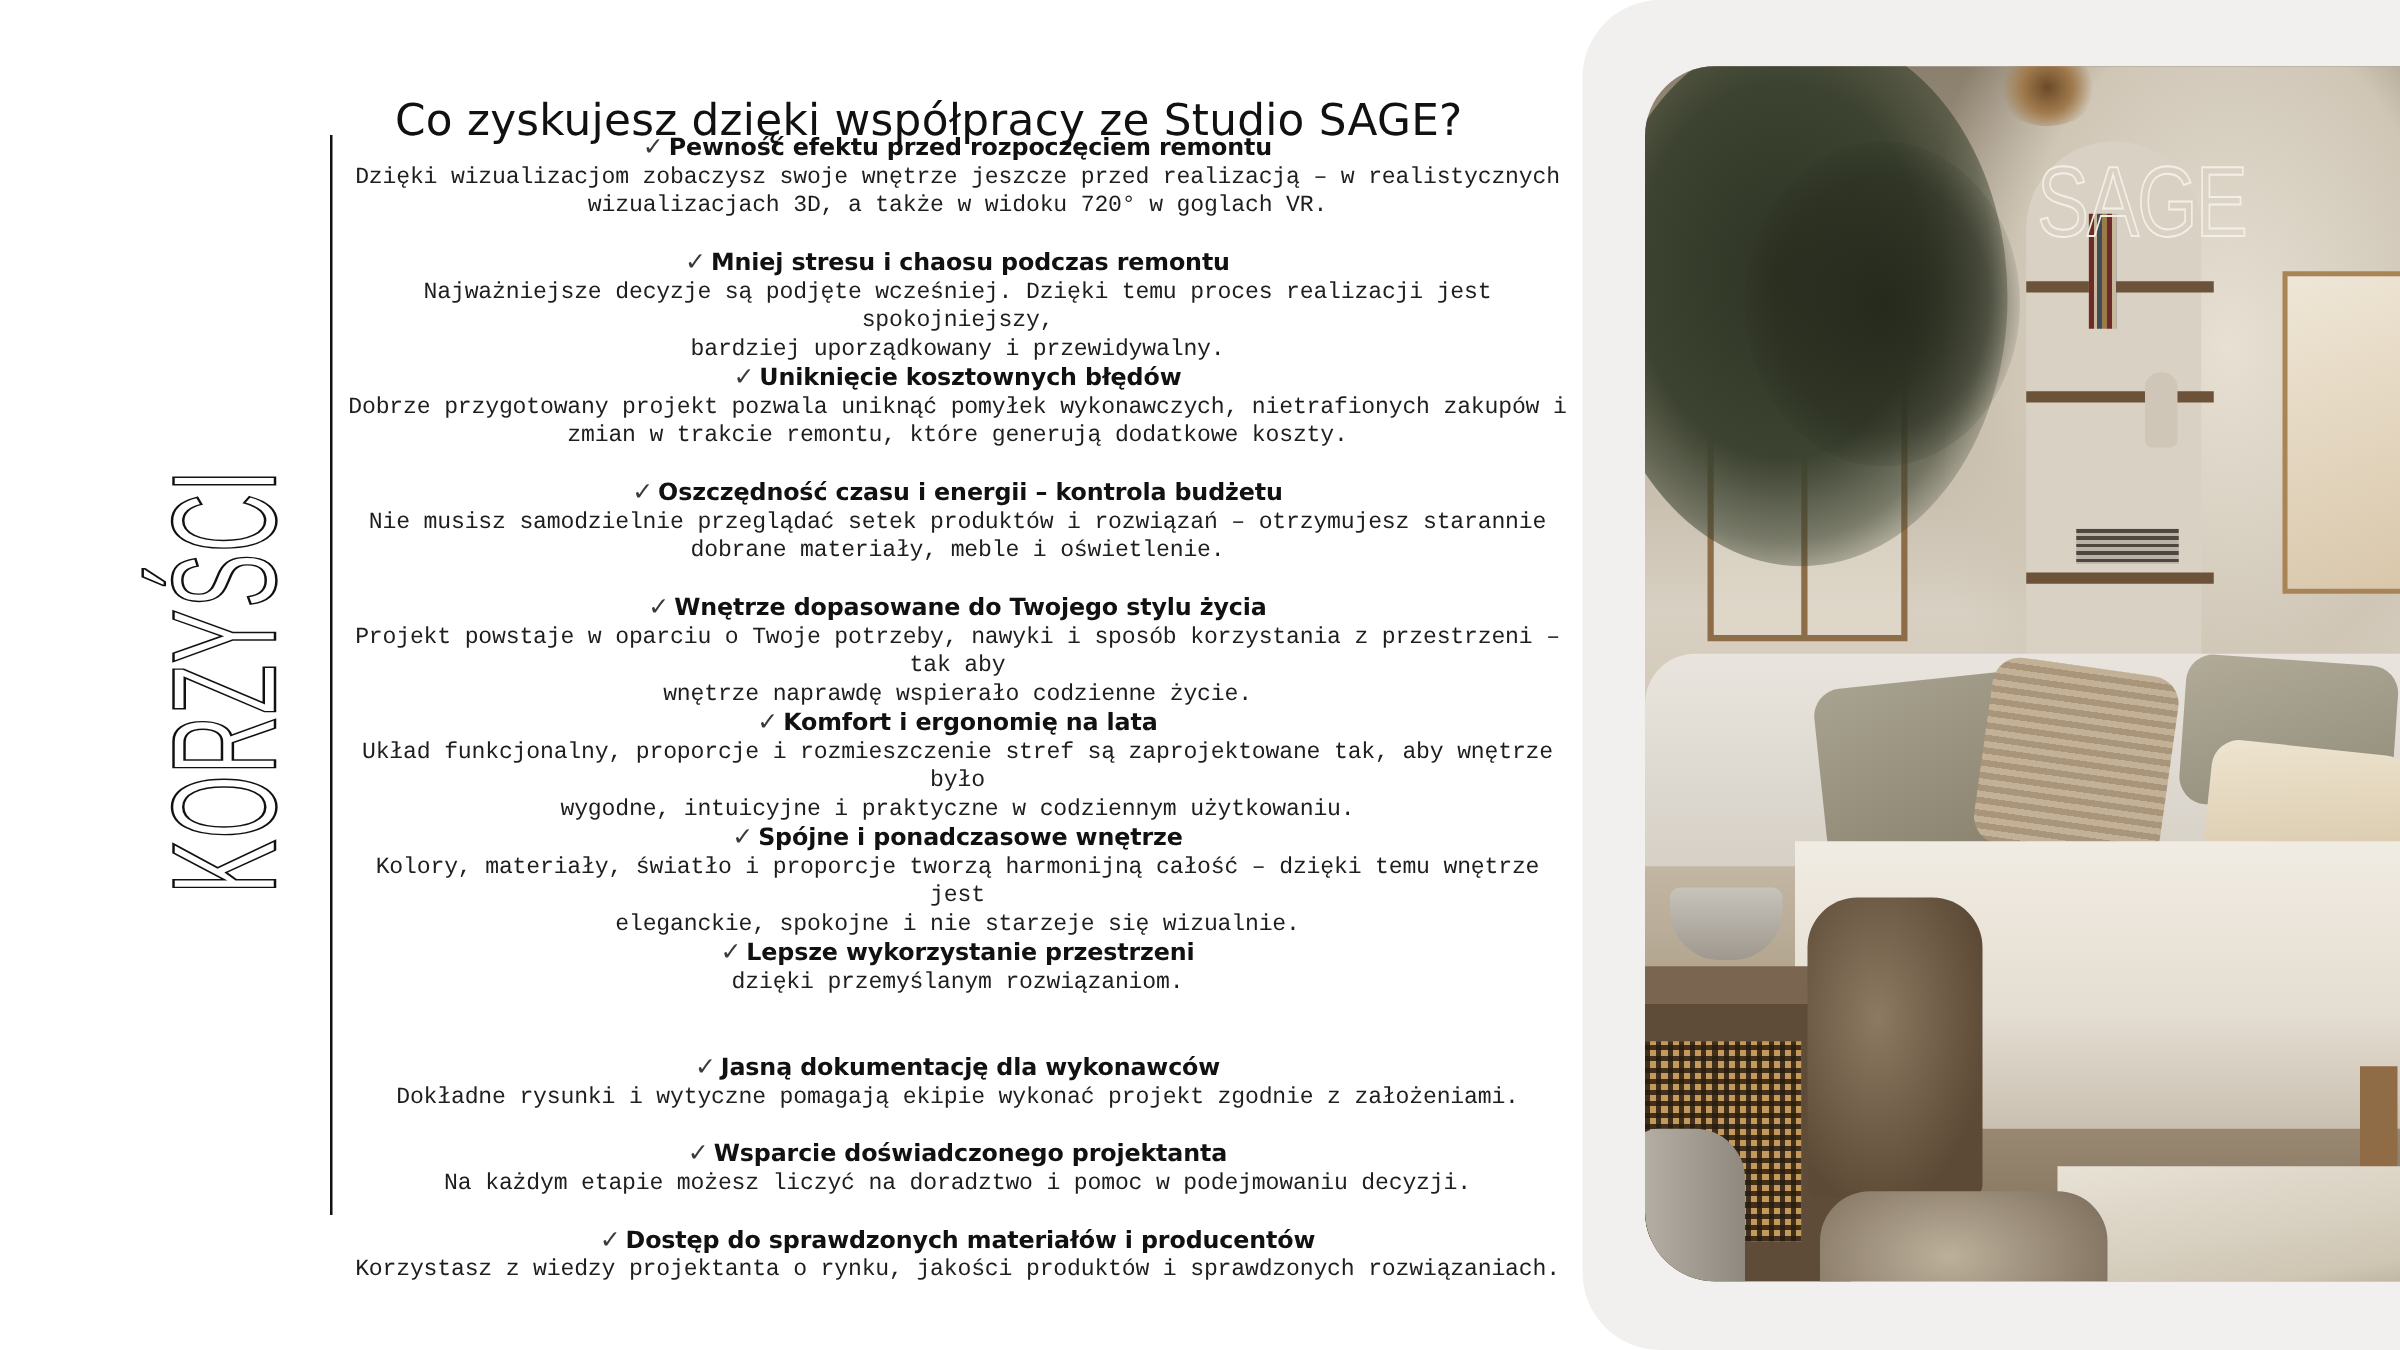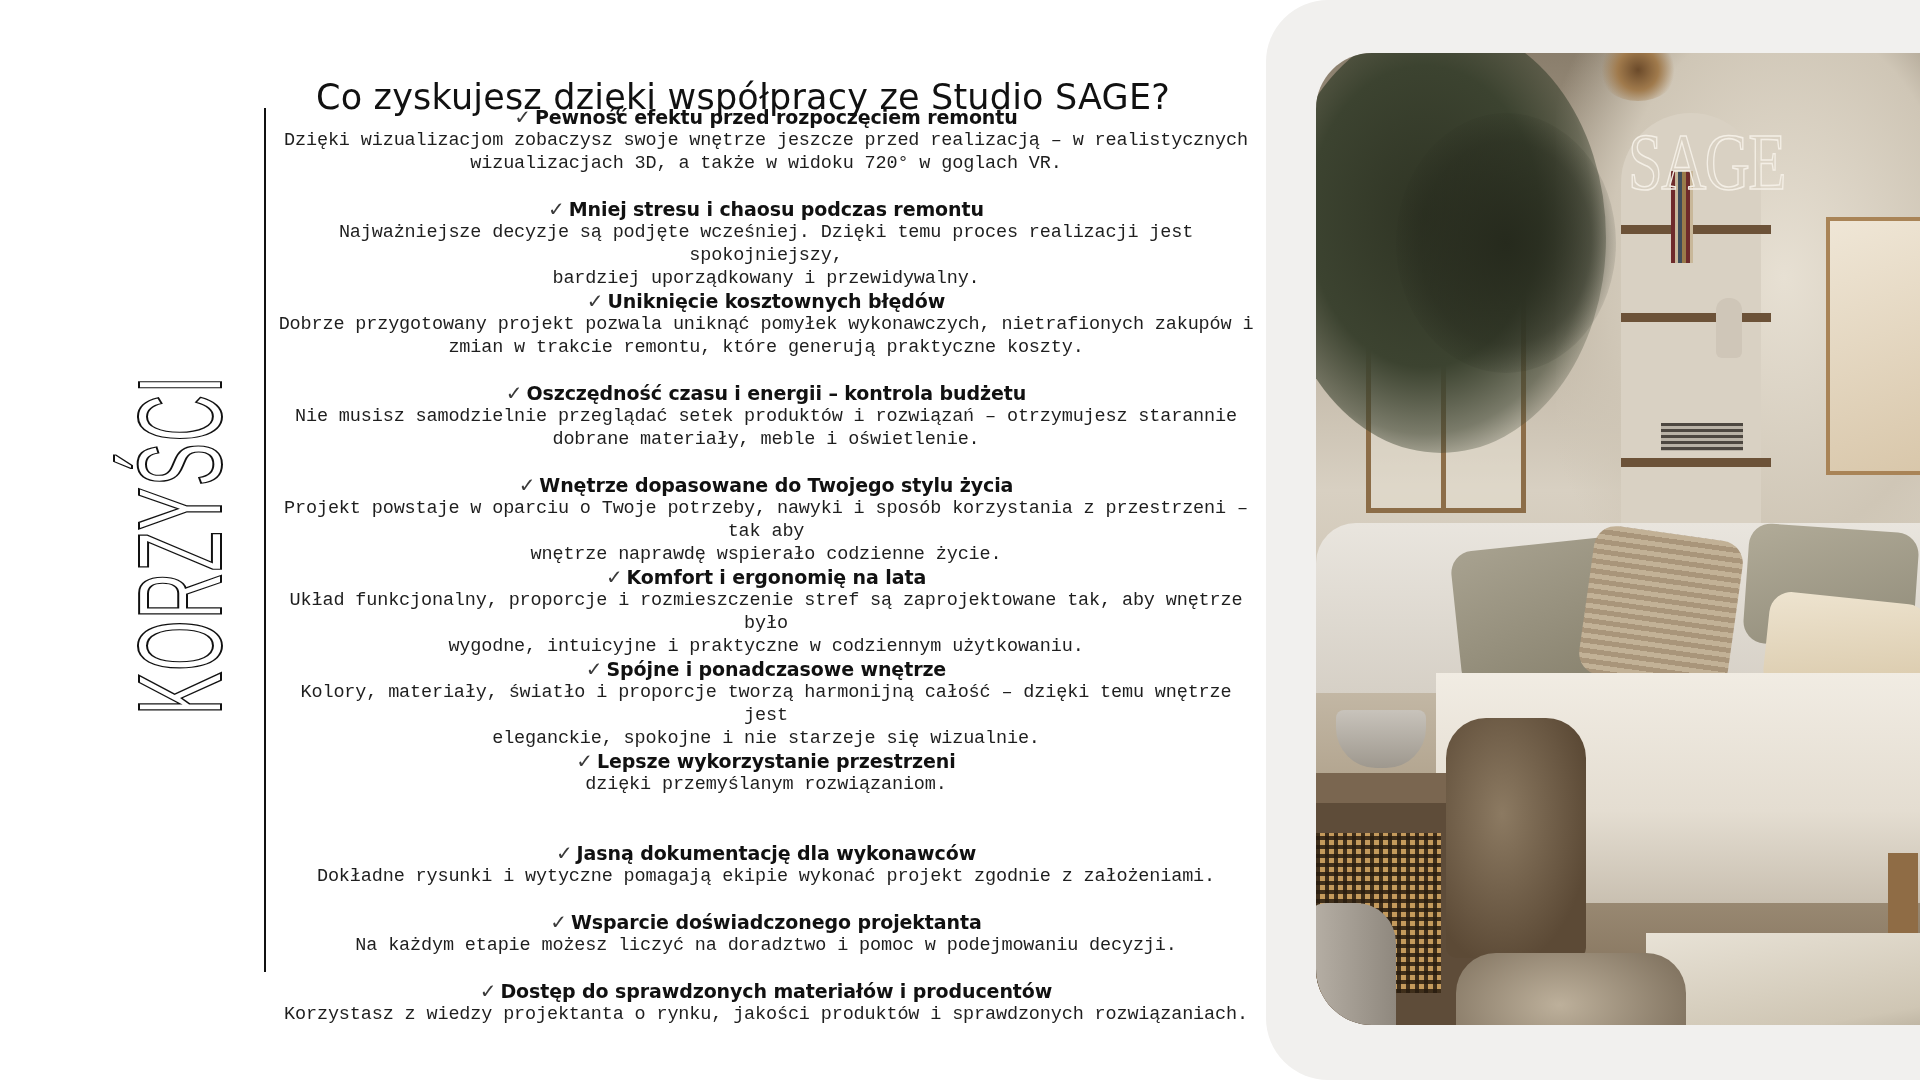--- a/index.html
+++ b/index.html
@@ -124,21 +124,21 @@
     position:absolute; left:330px; top:880px; width:300px; height:150px;
     background:linear-gradient(170deg,#e8e2d6,#cfc6b4 60%,#8e8371);
   }
   .photo .vase {
     position:absolute; left:-10px; top:850px; width:90px; height:170px;
     background:linear-gradient(90deg,#b9b2a8,#8f887e); border-radius:20px 40px 30px 30px;
   }
   .photo .leg { position:absolute; left:572px; top:800px; width:30px; height:160px; background:#8f6c45; }
   .logo {
     position:absolute; left:1606px; top:122px; width:190px; height:80px;
-    font-family:Liberation Serif, serif; font-size:80px; line-height:80px;
+    font-family:Liberation Sans, sans-serif; font-size:80px; line-height:80px;
     color:transparent; -webkit-text-stroke:1.6px #f4efe6; text-align:right;
     letter-spacing:-2px;
   }
   .logo span { display:inline-block; transform:scaleX(0.78); transform-origin:center; }
 </style>
 </head>
 <body>
 
 <h1 class="title">Co zyskujesz dzięki współpracy ze Studio SAGE?</h1>
 
@@ -153,21 +153,21 @@
     <div class="item-body">wizualizacjach 3D, a także w widoku 720° w goglach VR.</div>
   </div>
   <div class="item">
     <div class="item-head"><span class="check">✓</span><span>Mniej stresu i chaosu podczas remontu</span></div>
     <div class="item-body">Najważniejsze decyzje są podjęte wcześniej. Dzięki temu proces realizacji jest spokojniejszy,</div>
     <div class="item-body">bardziej uporządkowany i przewidywalny.</div>
   </div>
   <div class="item">
     <div class="item-head"><span class="check">✓</span><span>Uniknięcie kosztownych błędów</span></div>
     <div class="item-body">Dobrze przygotowany projekt pozwala uniknąć pomyłek wykonawczych, nietrafionych zakupów i</div>
-    <div class="item-body">zmian w trakcie remontu, które generują praktyczne koszty.</div>
+    <div class="item-body">zmian w trakcie remontu, które generują dodatkowe koszty.</div>
   </div>
   <div class="item">
     <div class="item-head"><span class="check">✓</span><span>Oszczędność czasu i energii – kontrola budżetu</span></div>
     <div class="item-body">Nie musisz samodzielnie przeglądać setek produktów i rozwiązań – otrzymujesz starannie</div>
     <div class="item-body">dobrane materiały, meble i oświetlenie.</div>
   </div>
   <div class="item">
     <div class="item-head"><span class="check">✓</span><span>Wnętrze dopasowane do Twojego stylu życia</span></div>
     <div class="item-body">Projekt powstaje w oparciu o Twoje potrzeby, nawyki i sposób korzystania z przestrzeni – tak aby</div>
     <div class="item-body">wnętrze naprawdę wspierało codzienne życie.</div>

